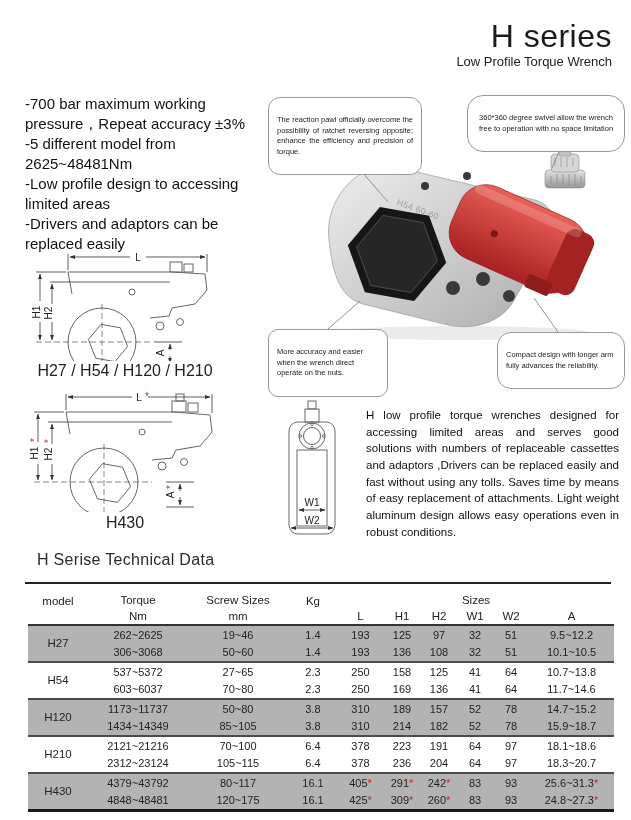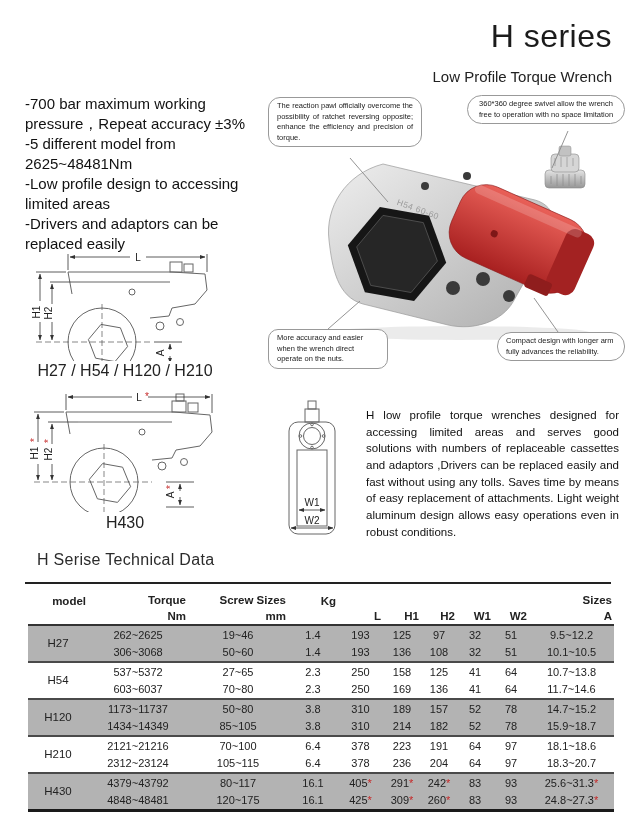--- a/index.html
+++ b/index.html
@@ -2,43 +2,43 @@
 <html><head>
 <meta charset="utf-8">
 <style>
   html,body{margin:0;padding:0;background:#e9e9e9;}
   #page{position:relative;width:631px;height:820px;background:#ffffff;overflow:hidden;
         font-family:"Liberation Sans","DejaVu Sans",sans-serif;color:#1c1c1c;}
   .abs{position:absolute;}
   
   #titleblock{right:19px;top:20px;text-align:right;}
   #title{font-size:32px;line-height:1.05;color:#1b1b1b;letter-spacing:.5px;}
-  #subtitle{font-size:15px;color:#222;margin-top:14px;}
+  #subtitle{font-size:13px;color:#222;margin-top:0;}
   
   #features{left:25px;top:94px;width:252px;font-size:15px;line-height:1.33;color:#111;}
   
-  .callout{background:#fff;border:1px solid #999;border-radius:12px;padding:3px 8px;
+  .callout{background:#fff;border:1px solid #999;border-radius:12px;padding:17px 8px;
            font-size:7.5px;line-height:1.4;color:#222;box-sizing:border-box;z-index:5;}
   #callout-reaction{left:268px;top:97px;width:154px;text-align:justify;}
   #callout-swivel{left:467px;top:95px;width:158px;border-radius:16px;text-align:center;}
   #callout-accuracy{left:268px;top:329px;width:120px;border-radius:10px;}
   #callout-compact{left:497px;top:332px;width:128px;border-radius:14px;}
   
   .caption{font-size:16px;color:#222;text-align:center;}
   #caption-standard{left:30px;top:362px;width:190px;}
   #caption-h430{left:30px;top:514px;width:190px;}
   
   #description{left:366px;top:407px;width:253px;font-size:11.5px;line-height:1.45;
                text-align:justify;color:#111;}
   
   #section-title{left:37px;top:551px;font-size:16px;color:#2b2b2b;letter-spacing:.3px;}
   #title-rule{left:25px;top:582px;width:586px;height:2px;background:#222;}
   #techtable{left:28px;top:592px;}
   table{border-collapse:collapse;width:586px;text-align:center;color:#222;}
-  th{font-weight:bold;font-size:11.5px;padding:2px 2px;text-align:right;}
+  th{font-weight:normal;font-size:11.5px;padding:2px 2px;}
   .hb{border-bottom:2px solid #333;}
   td{font-size:11px;padding:1.5px 2px;line-height:14.5px;}
   td.model-cell{font-size:11.5px;margin-top:48px;}
   tr.shaded td{background:#b3b3b3;}
   tr.group-top td{border-top:2px solid #4a4a4a;}
   tr.table-end td, td.model-end{border-bottom:3px solid #1a1a1a;}
   .star{color:#c62828;}
   svg text{font-family:"Liberation Sans","DejaVu Sans",sans-serif;}
 </style>
 </head>

